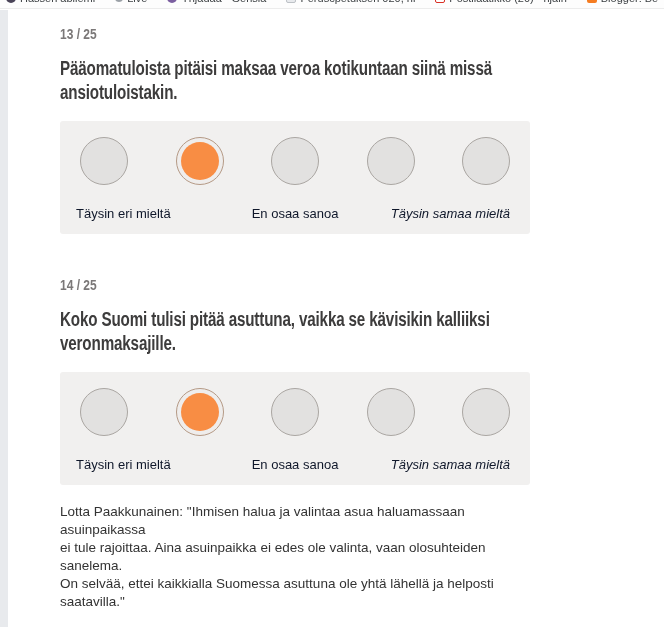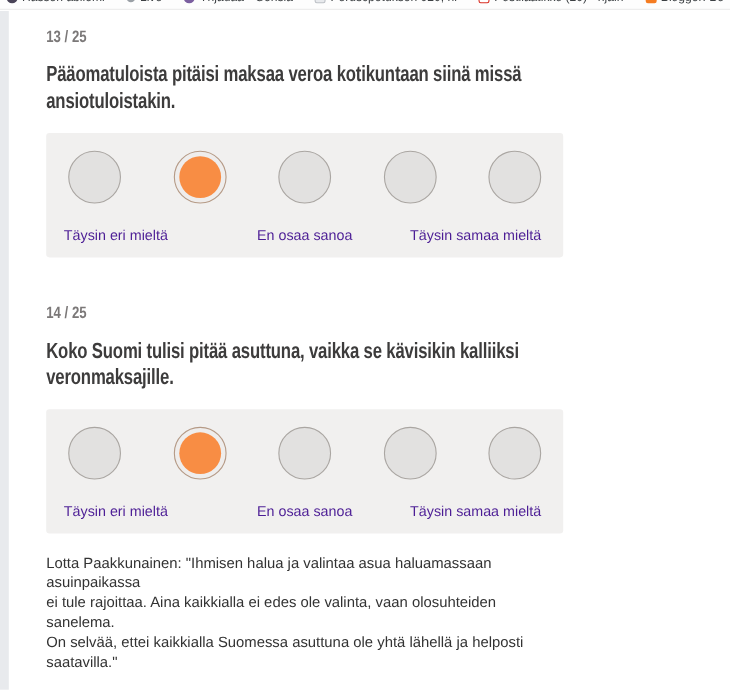--- a/index.html
+++ b/index.html
@@ -23,21 +23,21 @@
   .fav-purple { background:#7b5fa0; border-radius:50%; }
   .fav-gray   { background:#e8eaed; border:1px solid #bdc1c6; }
   .fav-mail   { background:#fff; border:1px solid #d93025; position:relative; }
   .fav-blogger{ background:#f57c21; color:#fff; font-size:8px; font-weight:bold;
                 text-align:center; line-height:10px; }
 
   
   .left-strip { position:absolute; left:0; top:10px; width:8px; height:617px; background:#e8eaed; }
 
   
-  .content { position:absolute; left:42px; top:10px; width:470px; }
+  .content { position:absolute; left:60px; top:10px; width:470px; }
 
   .q-number {
     font-size:15px; font-weight:bold; color:#7b7878;
     transform:scaleX(0.8); transform-origin:left center;
   }
   .q-title {
     font-size:20px; font-weight:bold; color:#3d3c3c; line-height:24px;
     transform:scaleX(0.76); transform-origin:left top; width:620px;
     letter-spacing:-0.2px;
   }
@@ -54,24 +54,24 @@
   .option {
     width:48px; height:48px; border-radius:50%;
     background:#e2e1e0; border:1px solid #aaa6a2; cursor:pointer; position:relative;
   }
   .option.selected { background:#efedec; border-color:#b59a86; }
   .option.selected::after {
     content:""; position:absolute; left:50%; top:50%; width:38px; height:38px;
     margin-left:-19px; margin-top:-19px; border-radius:50%; background:#f88d44;
   }
   .labels-row { position:relative; margin-top:21px; height:17px;
-                font-size:13px; color:#4c1d95; }
+                font-size:13px; color:#0f172a; }
   .lbl-left   { position:absolute; left:-4px; top:0; }
   .lbl-center { position:absolute; left:50%; top:0; transform:translateX(-50%); }
-  .lbl-right  { position:absolute; right:0; top:0; }
+  .lbl-right  { position:absolute; right:0; top:0;font-style:italic; }
 
   .comment {
     margin-top:18px; font-size:13.5px; line-height:18px; color:#333333; width:470px;
   }
 </style>
 </head>
 <body>
 
 <div class="bookmarks-bar">
   <div class="bookmarks-row">
@@ -143,19 +143,19 @@
         <div class="option"></div>
       </div>
       <div class="labels-row">
         <span class="lbl-left">Täysin eri mieltä</span>
         <span class="lbl-center">En osaa sanoa</span>
         <span class="lbl-right">Täysin samaa mieltä</span>
       </div>
     </div>
     <div class="comment">
       <div>Lotta Paakkunainen: "Ihmisen halua ja valintaa asua haluamassaan asuinpaikassa</div>
-      <div>ei tule rajoittaa. Aina kaikkialla ei edes ole valinta, vaan olosuhteiden sanelema.</div>
+      <div>ei tule rajoittaa. Aina asuinpaikka ei edes ole valinta, vaan olosuhteiden sanelema.</div>
       <div>On selvää, ettei kaikkialla Suomessa asuttuna ole yhtä lähellä ja helposti</div>
       <div>saatavilla."</div>
     </div>
   </div>
 
 </div>
 
 </body></html>

